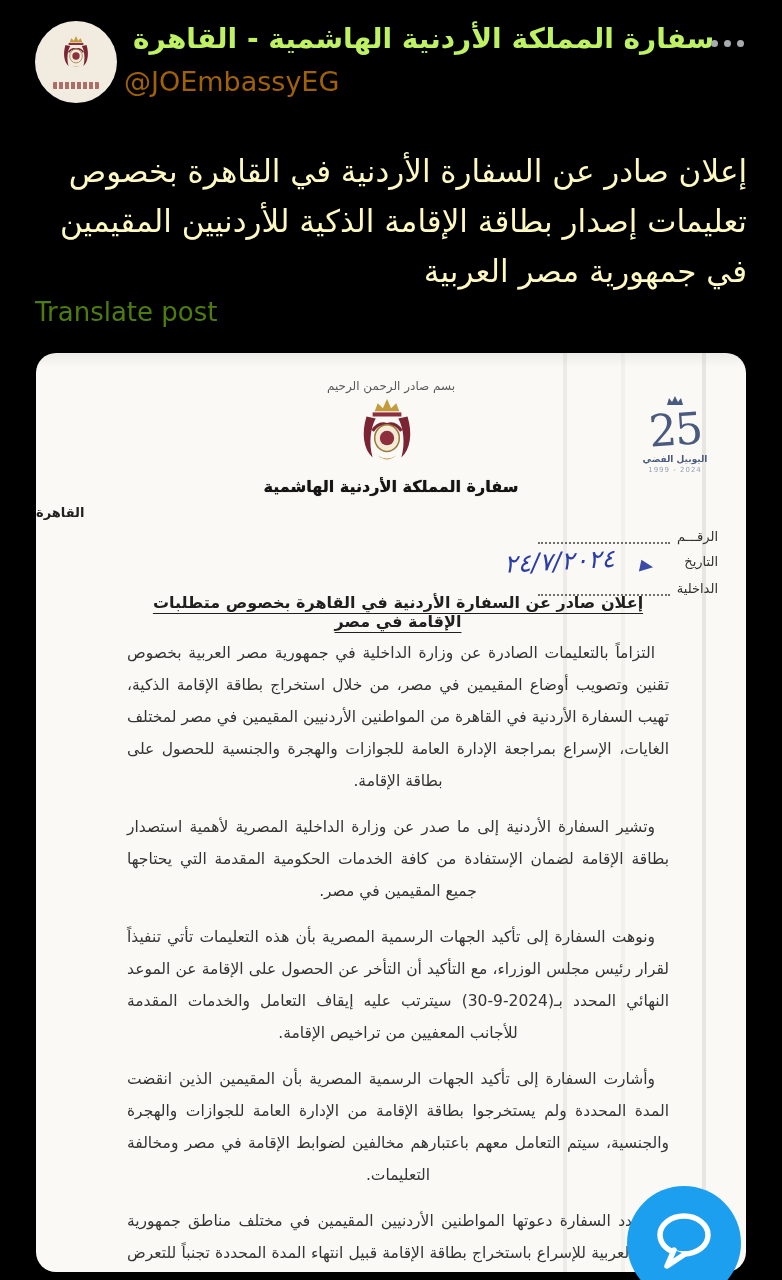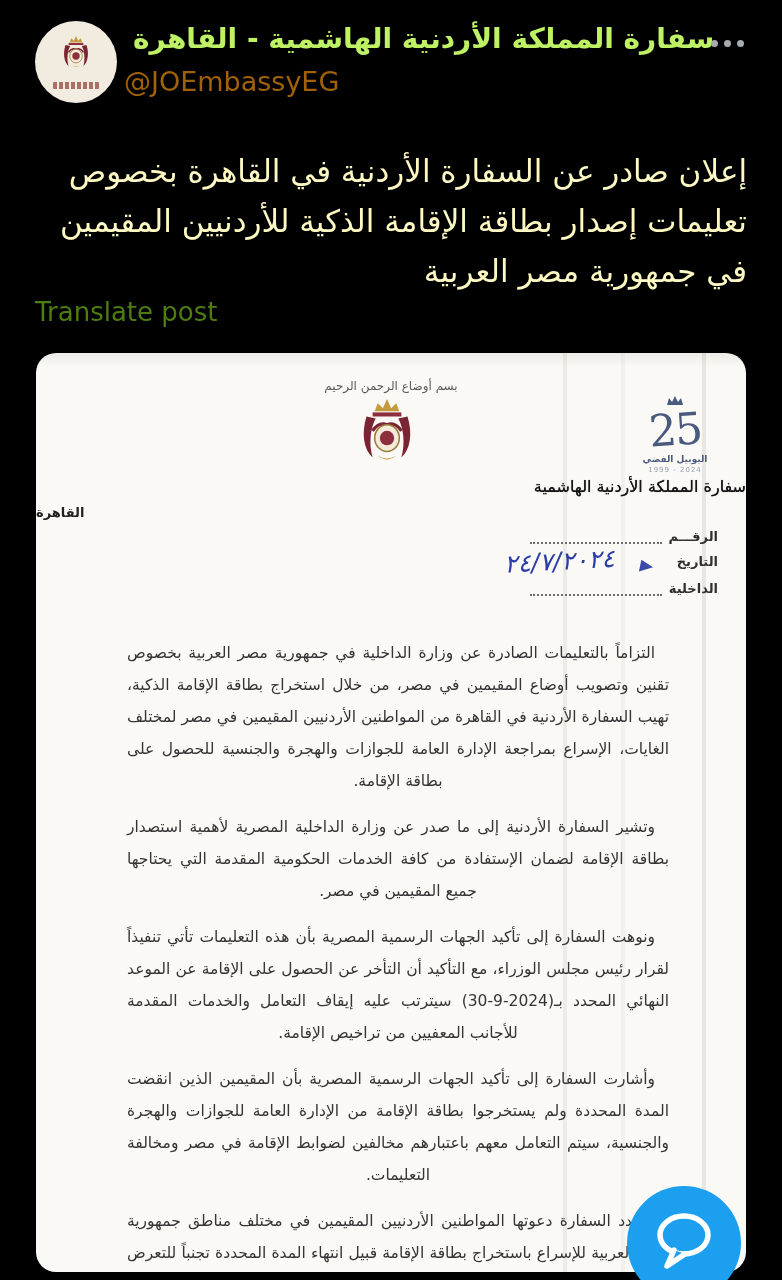--- a/index.html
+++ b/index.html
@@ -40,38 +40,38 @@
   .fold{position:absolute;top:0;bottom:0;width:4px;background:rgba(125,118,100,.10);}
   .fold.f1{left:527px;}
   .fold.f2{left:666px;background:rgba(125,118,100,.14);}
   .fold.f3{left:585px;background:rgba(125,118,100,.06);}
   .bismillah{
     position:absolute;top:26px;left:0;width:100%;text-align:center;
     font-size:12px;color:#3d3d3d;opacity:.85;direction:rtl;
   }
   .coat-of-arms{position:absolute;left:312px;top:44px;}
   .embassy-call{
-    position:absolute;top:124px;left:0;width:100%;text-align:right;direction:rtl;
-    font-size:16px;font-weight:normal;color:#141414;text-shadow:0 0 .7px #222;
+    position:absolute;top:124px;left:0;width:100%;text-align:center;direction:rtl;
+    font-size:16px;font-weight:bold;color:#141414;text-shadow:0 0 .7px #222;
   }
   .doc-city{
     position:absolute;top:152px;left:0;width:100%;text-align:left;direction:rtl;
     font-size:13px;font-weight:bold;color:#222;
   }
   
   .jubilee{position:absolute;left:594px;top:38px;width:90px;text-align:center;color:#4a5a7e;}
   .jubilee .numeral{
     font-family:"DejaVu Serif",serif;font-size:44px;line-height:40px;letter-spacing:-2px;
     display:block;transform:rotate(-4deg);
   }
   .jubilee .jub-label{display:block;font-size:9px;font-weight:bold;margin-top:4px;direction:rtl;}
   .jubilee .jub-years{display:block;font-size:7px;color:#97a0b4;margin-top:2px;letter-spacing:1px;}
   
   .field-row{position:absolute;right:28px;display:flex;direction:rtl;align-items:flex-end;gap:7px;}
-  .field-row .flabel{font-size:13px;font-weight:bold;color:#30302e;white-space:nowrap;}
+  .field-row .flabel{font-size:13px;font-weight:normal;color:#30302e;white-space:nowrap;}
   .field-row .dots{width:132px;height:11px;border-bottom:2px dotted #4c4c48;opacity:.8;}
   .row-number{top:176px;}
   .row-date{top:201px;}
   .row-corresponding{top:228px;}
   .handwriting{
     position:absolute;left:468px;top:192px;width:180px;text-align:left;direction:rtl;
     font-size:25px;font-style:italic;color:#2b3da6;transform:rotate(-3deg);white-space:nowrap;
   }
   .ink-blob{
     position:absolute;left:604px;top:208px;width:0;height:0;
@@ -122,21 +122,21 @@
 </div>
 
 <div class="tweet-text">إعلان صادر عن السفارة الأردنية في القاهرة بخصوص تعليمات إصدار بطاقة الإقامة الذكية للأردنيين المقيمين في جمهورية مصر العربية</div>
 <div class="translate-link">Translate post</div>
 
 <div class="doc-card">
   <div class="fold f1"></div>
   <div class="fold f3"></div>
   <div class="fold f2"></div>
 
-  <div class="bismillah">بسم أوضاع الرحمن الرحيم</div>
+  <div class="bismillah">بسم صادر الرحمن الرحيم</div>
 
   <div class="coat-of-arms">
     <svg width="78" height="78" viewBox="0 0 76 76">
       <path d="M26 14 l3-8 5 5 4-9 4 9 5-5 3 8 z" fill="#c49a3c"></path>
       <rect x="24" y="15" width="28" height="4" fill="#8d2f3c"></rect>
       <path d="M18 19 C13 35 15 51 24 59 C20 45 22 30 27 21 Z" fill="#7b2433"></path>
       <path d="M58 19 C63 35 61 51 52 59 C56 45 54 30 49 21 Z" fill="#7b2433"></path>
       <path d="M24 33 Q30 24 38 27 Q46 24 52 33" stroke="#7b2433" fill="none" stroke-width="3"></path>
       <ellipse cx="38" cy="40" rx="12" ry="13" fill="#f3ead8" stroke="#9a7b3a" stroke-width="1.5"></ellipse>
       <circle cx="38" cy="40" r="7" fill="#8d2f3c"></circle>
@@ -165,20 +165,21 @@
   <div class="field-row row-date">
     <span class="flabel">التاريخ</span>
   </div>
   <div class="handwriting">٢٤/٧/٢٠٢٤</div>
   <div class="ink-blob"></div>
   <div class="field-row row-corresponding">
     <span class="flabel">الداخلية</span>
     <span class="dots"></span>
   </div>
 
+  <div class="doc-title">إعلان صادر عن السفارة الأردنية في القاهرة بخصوص متطلبات الإقامة في مصر</div>
 
   <div class="doc-flow">
     <p>التزاماً بالتعليمات الصادرة عن وزارة الداخلية في جمهورية مصر العربية بخصوص تقنين وتصويب أوضاع المقيمين في مصر، من خلال استخراج بطاقة الإقامة الذكية، تهيب السفارة الأردنية في القاهرة من المواطنين الأردنيين المقيمين في مصر لمختلف الغايات، الإسراع بمراجعة الإدارة العامة للجوازات والهجرة والجنسية للحصول على بطاقة الإقامة.</p>
     <p>وتشير السفارة الأردنية إلى ما صدر عن وزارة الداخلية المصرية لأهمية استصدار بطاقة الإقامة لضمان الإستفادة من كافة الخدمات الحكومية المقدمة التي يحتاجها جميع المقيمين في مصر.</p>
     <p>ونوهت السفارة إلى تأكيد الجهات الرسمية المصرية بأن هذه التعليمات تأتي تنفيذاً لقرار رئيس مجلس الوزراء، مع التأكيد أن التأخر عن الحصول على الإقامة عن الموعد النهائي المحدد بـ(2024-9-30) سيترتب عليه إيقاف التعامل والخدمات المقدمة للأجانب المعفيين من تراخيص الإقامة.</p>
     <p>وأشارت السفارة إلى تأكيد الجهات الرسمية المصرية بأن المقيمين الذين انقضت المدة المحددة ولم يستخرجوا بطاقة الإقامة من الإدارة العامة للجوازات والهجرة والجنسية، سيتم التعامل معهم باعتبارهم مخالفين لضوابط الإقامة في مصر ومخالفة التعليمات.</p>
     <p>وتجدد السفارة دعوتها المواطنين الأردنيين المقيمين في مختلف مناطق جمهورية مصر العربية للإسراع باستخراج بطاقة الإقامة قبيل انتهاء المدة المحددة تجنباً للتعرض لمخالفة تعليمات الإقامة.</p>
 
   </div>
 </div>

